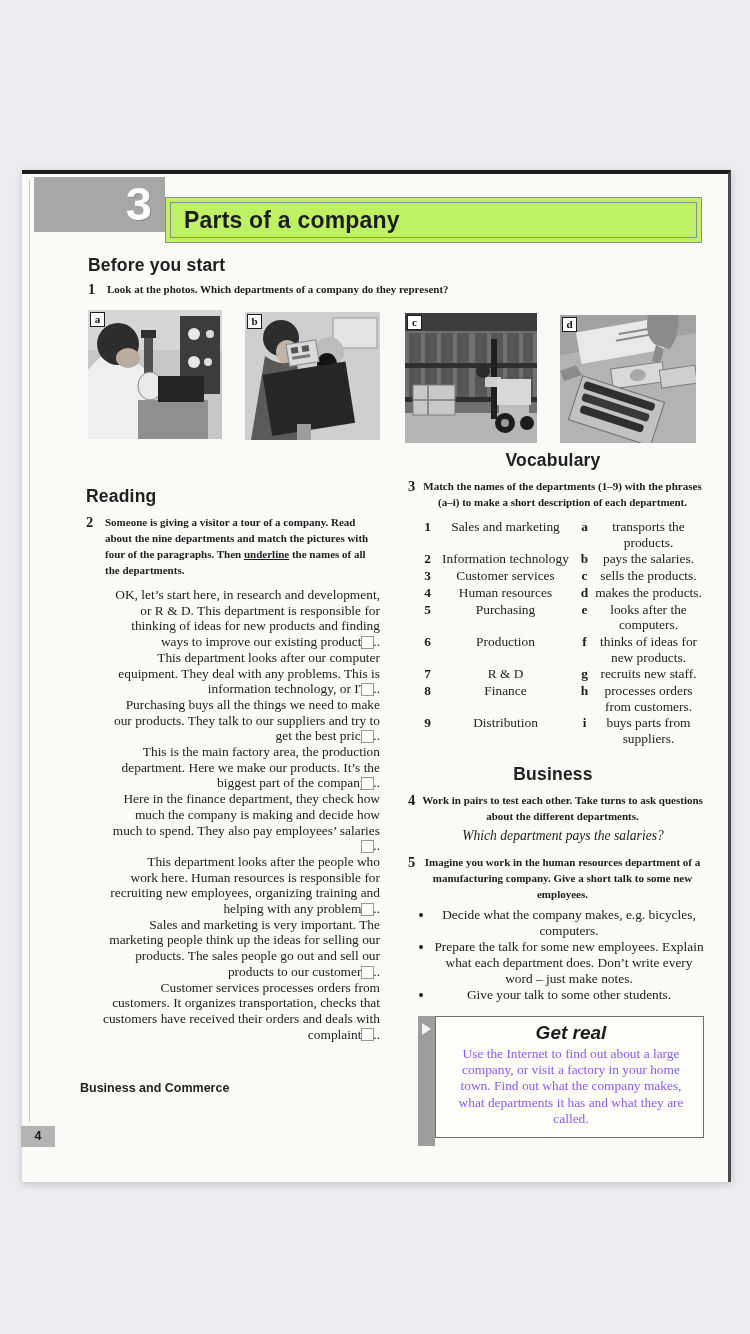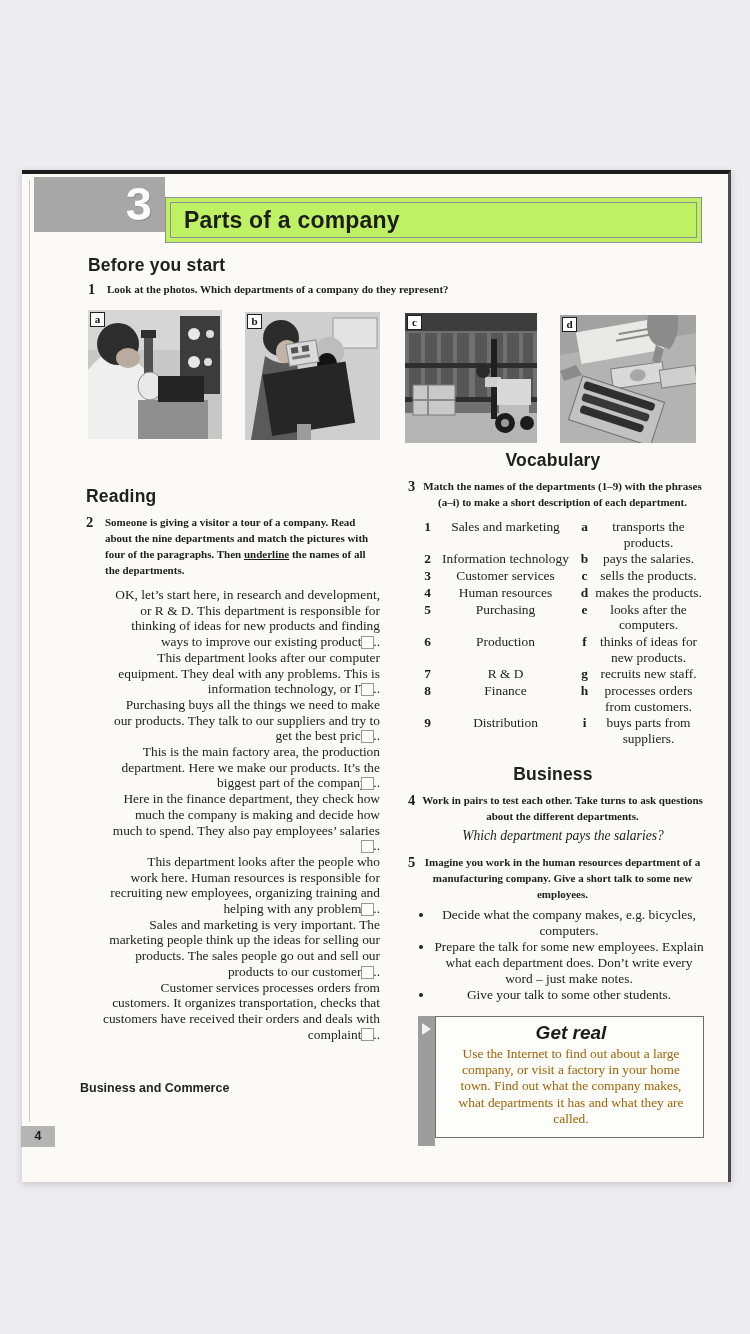--- a/index.html
+++ b/index.html
@@ -109,21 +109,21 @@
   }
   .gr-box {
     margin-left:17px; border:1px solid #6e6e6e; background:#fdfdfa;
     padding:5px 10px 10px 13px;
   }
   .gr-title {
     font-family:"Liberation Sans","DejaVu Sans",sans-serif;
     font-weight:bold; font-style:italic; font-size:19px; color:#1b1b1b;
     margin-bottom:2px;
   }
-  .gr-text { font-size:13.4px; line-height:16.2px; color:#a16207; }
+  .gr-text { font-size:13.4px; line-height:16.2px; color:#8b5cf6; }
   
   .footer-num {
     position:absolute; left:-1px; top:952px; width:34px; height:21px;
     background:#b4b4b4; color:#1c1c1c;
     font-family:"Liberation Sans","DejaVu Sans",sans-serif;
     font-weight:bold; font-size:12.5px; line-height:21px; text-align:center;
   }
   .footer-text {
     position:absolute; left:58px; top:904px; height:21px; line-height:21px;
     font-family:"Liberation Sans","DejaVu Sans",sans-serif;

